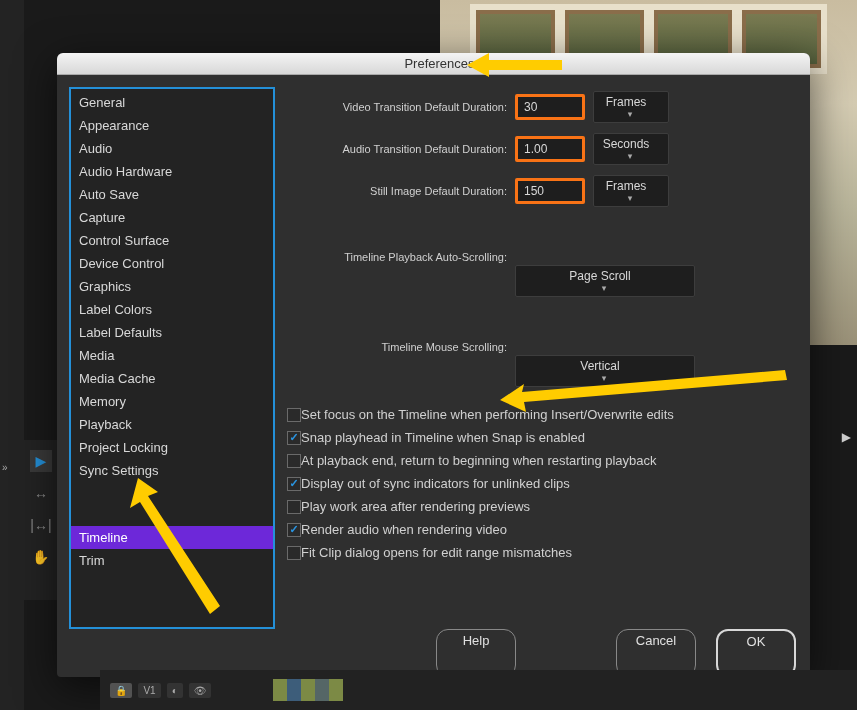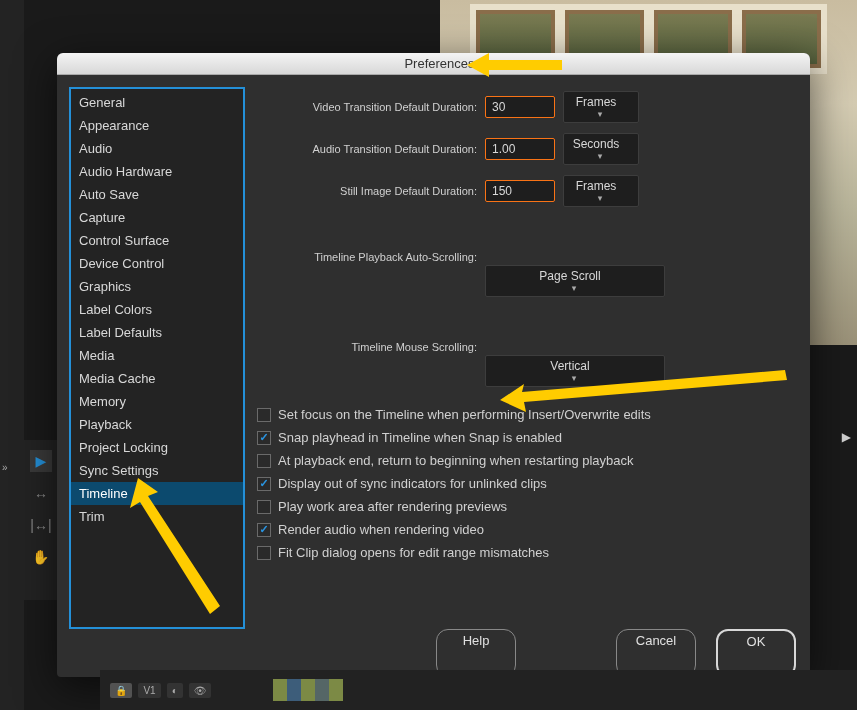--- a/index.html
+++ b/index.html
@@ -75,35 +75,36 @@
     line-height: 22px;
     padding-left: 12px;
   }
   .dialog-body {
     flex: 1;
     display: flex;
     padding: 12px 12px 0 12px;
     gap: 12px;
   }
   .sidebar {
-    width: 176px;
+    width: 206px;
     border: 2px solid #2490d8;
     background: #232323;
     padding: 2px 0;
     overflow: hidden;
   }
   .sidebar-item {
     padding: 4px 8px;
     font-size: 13px;
     color: #d8d8d8;
     cursor: pointer;
   }
   .sidebar-item.selected {
-    background: #0c4a6e;
+    background: #6d28d9;
     color: #fff;
+    margin-top: 44px;
   }
   .panel {
     flex: 1;
     padding-top: 4px;
     color: #d0d0d0;
   }
   .row {
     display: flex;
     align-items: center;
     margin-bottom: 10px;
@@ -111,21 +112,21 @@
   }
   .row-label {
     width: 220px;
     text-align: right;
     font-size: 11px;
     color: #d0d0d0;
   }
   .num-input {
     width: 70px;
     background: #1e1e1e;
-    border: 1px solid #f97316;
+    border: 3px solid #f97316;
     color: #d8d8d8;
     font-size: 12px;
     padding: 3px 6px;
     border-radius: 2px;
   }
   .select {
     background: #1e1e1e;
     border: 1px solid #3d3d3d;
     color: #d8d8d8;
     font-size: 12px;
@@ -138,21 +139,20 @@
     flex-direction: column;
   }
   .select.wide { width: 180px; margin-top: 48px; }
   .select .caret {
     margin-left: 8px;
     font-size: 9px;
     color: #aaa;
   }
   .checkbox-row {
     display: flex; align-items: center;
-    gap: 7px;
     margin: 4px 0 8px 0;
     font-size: 13px;
   }
   .cb {
     width: 14px; height: 14px;
     border: 1px solid #6a6a6a;
     background: #2a2a2a;
     display: flex; align-items:center; justify-content:center;
     cursor: pointer;
   }

